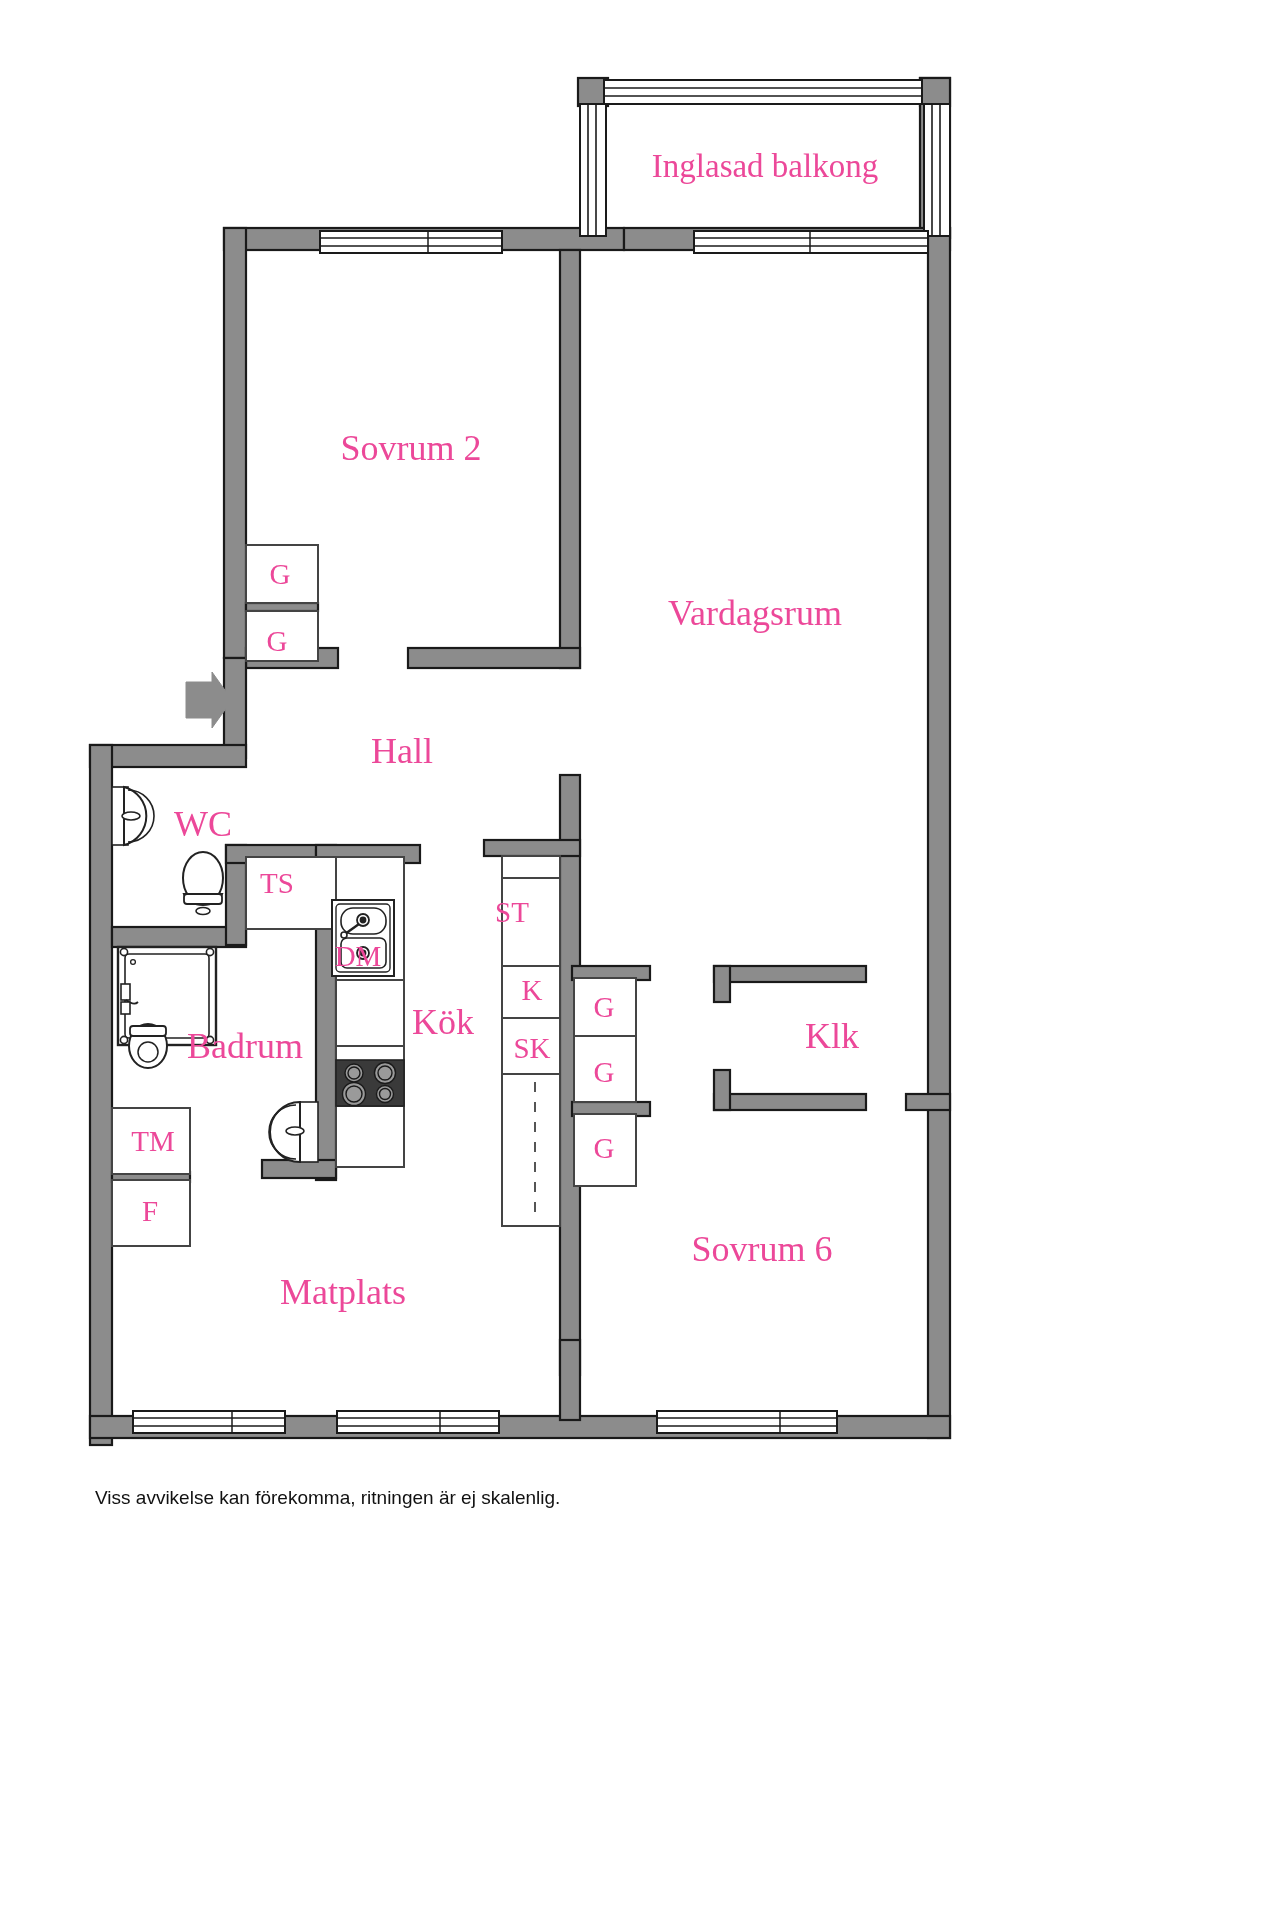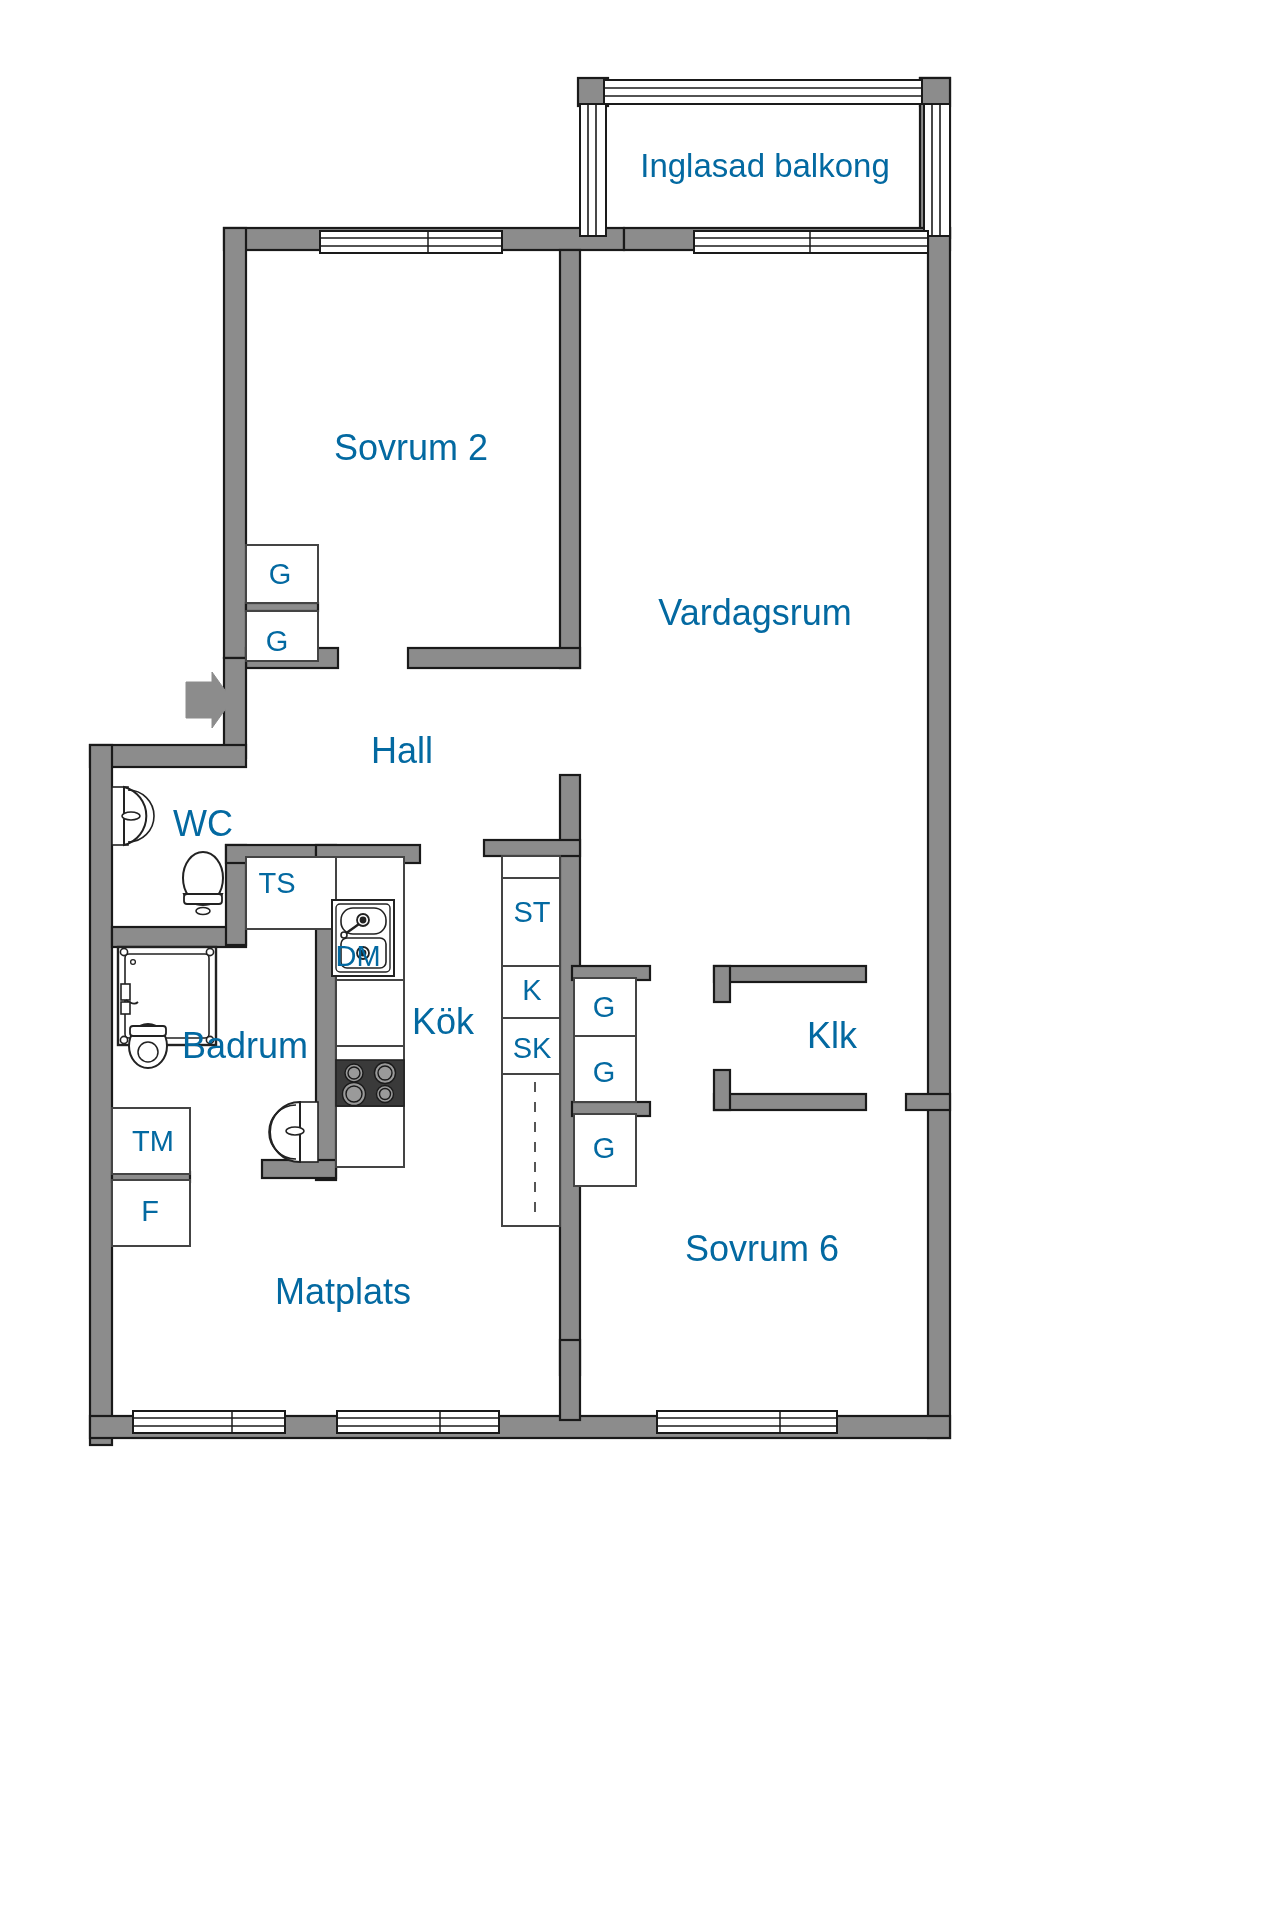--- a/index.html
+++ b/index.html
@@ -1,20 +1,20 @@
 <!DOCTYPE html>
 <html><head>
 <meta charset="utf-8">
 <style>
   html,body{margin:0;padding:0;background:#ffffff;}
   body{width:1280px;height:1920px;position:relative;overflow:hidden;
        font-family:"Liberation Sans",sans-serif;color:#1a1a1a;}
   #plan{position:absolute;left:0;top:0;width:1280px;height:1920px;}
   .lbl{position:absolute;white-space:nowrap;transform:translate(-50%,-50%);
-       font-family:Liberation Sans, sans-serif;color:#0369a1;}
+       font-family:Liberation Serif, serif;color:#ec4899;}
   .room-lbl{font-size:36px;font-weight:400;}
   .clo-lbl{font-size:29px;}
   .foot{position:absolute;left:95px;top:1487px;font-size:19px;color:#111;
         font-family:"Liberation Sans",sans-serif;white-space:nowrap;}
   svg{display:block;}
 </style>
 </head>
 <body>
 
 <div id="plan">
@@ -253,22 +253,23 @@
   <div class="lbl room-lbl" style="left:762px;top:1249px;">Sovrum 6</div>
 </div>
 
 <div>
   <div class="lbl clo-lbl" style="left:280px;top:574px;">G</div>
   <div class="lbl clo-lbl" style="left:277px;top:641px;">G</div>
   <div class="lbl clo-lbl" style="left:277px;top:883px;">TS</div>
   <div class="lbl clo-lbl" style="left:358px;top:956px;">DM</div>
   <div class="lbl clo-lbl" style="left:153px;top:1141px;">TM</div>
   <div class="lbl clo-lbl" style="left:150px;top:1211px;">F</div>
-  <div class="lbl clo-lbl" style="left:532px;top:912px;">ST</div>
+  <div class="lbl clo-lbl" style="left:512px;top:912px;">ST</div>
   <div class="lbl clo-lbl" style="left:532px;top:990px;">K</div>
   <div class="lbl clo-lbl" style="left:532px;top:1048px;">SK</div>
   <div class="lbl clo-lbl" style="left:604px;top:1007px;">G</div>
   <div class="lbl clo-lbl" style="left:604px;top:1072px;">G</div>
   <div class="lbl clo-lbl" style="left:604px;top:1148px;">G</div>
 </div>
 
+<div class="foot">Viss avvikelse kan förekomma, ritningen är ej skalenlig.</div>
 
 </div>
 
 </body></html>

